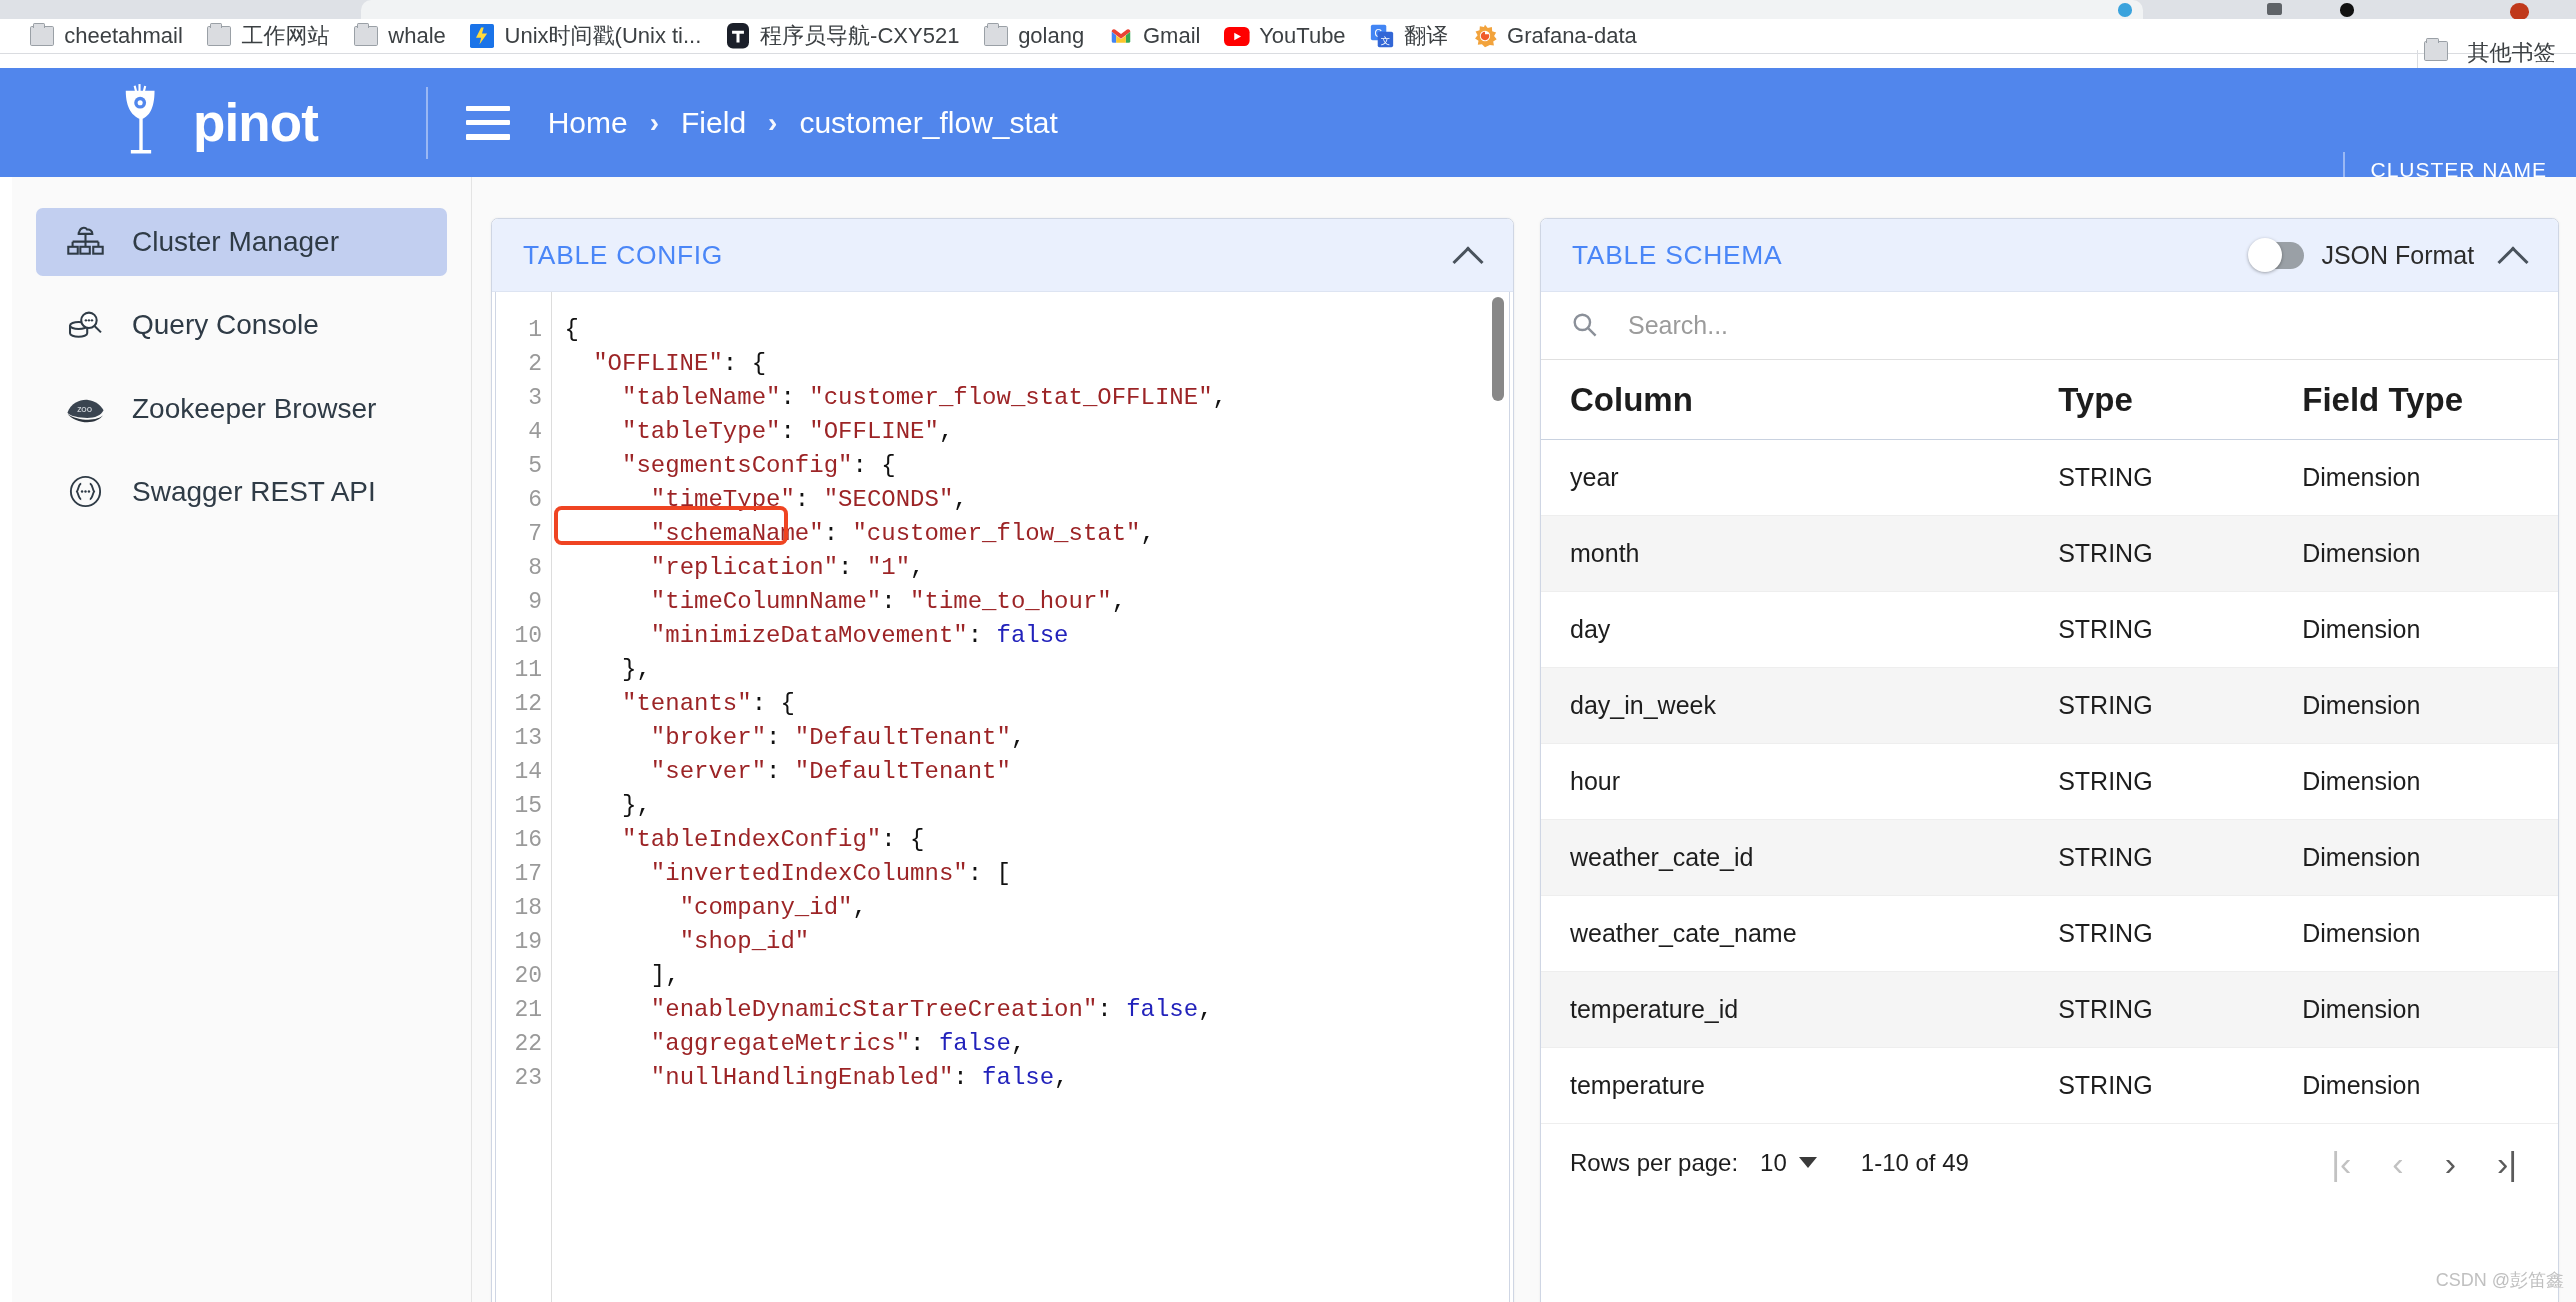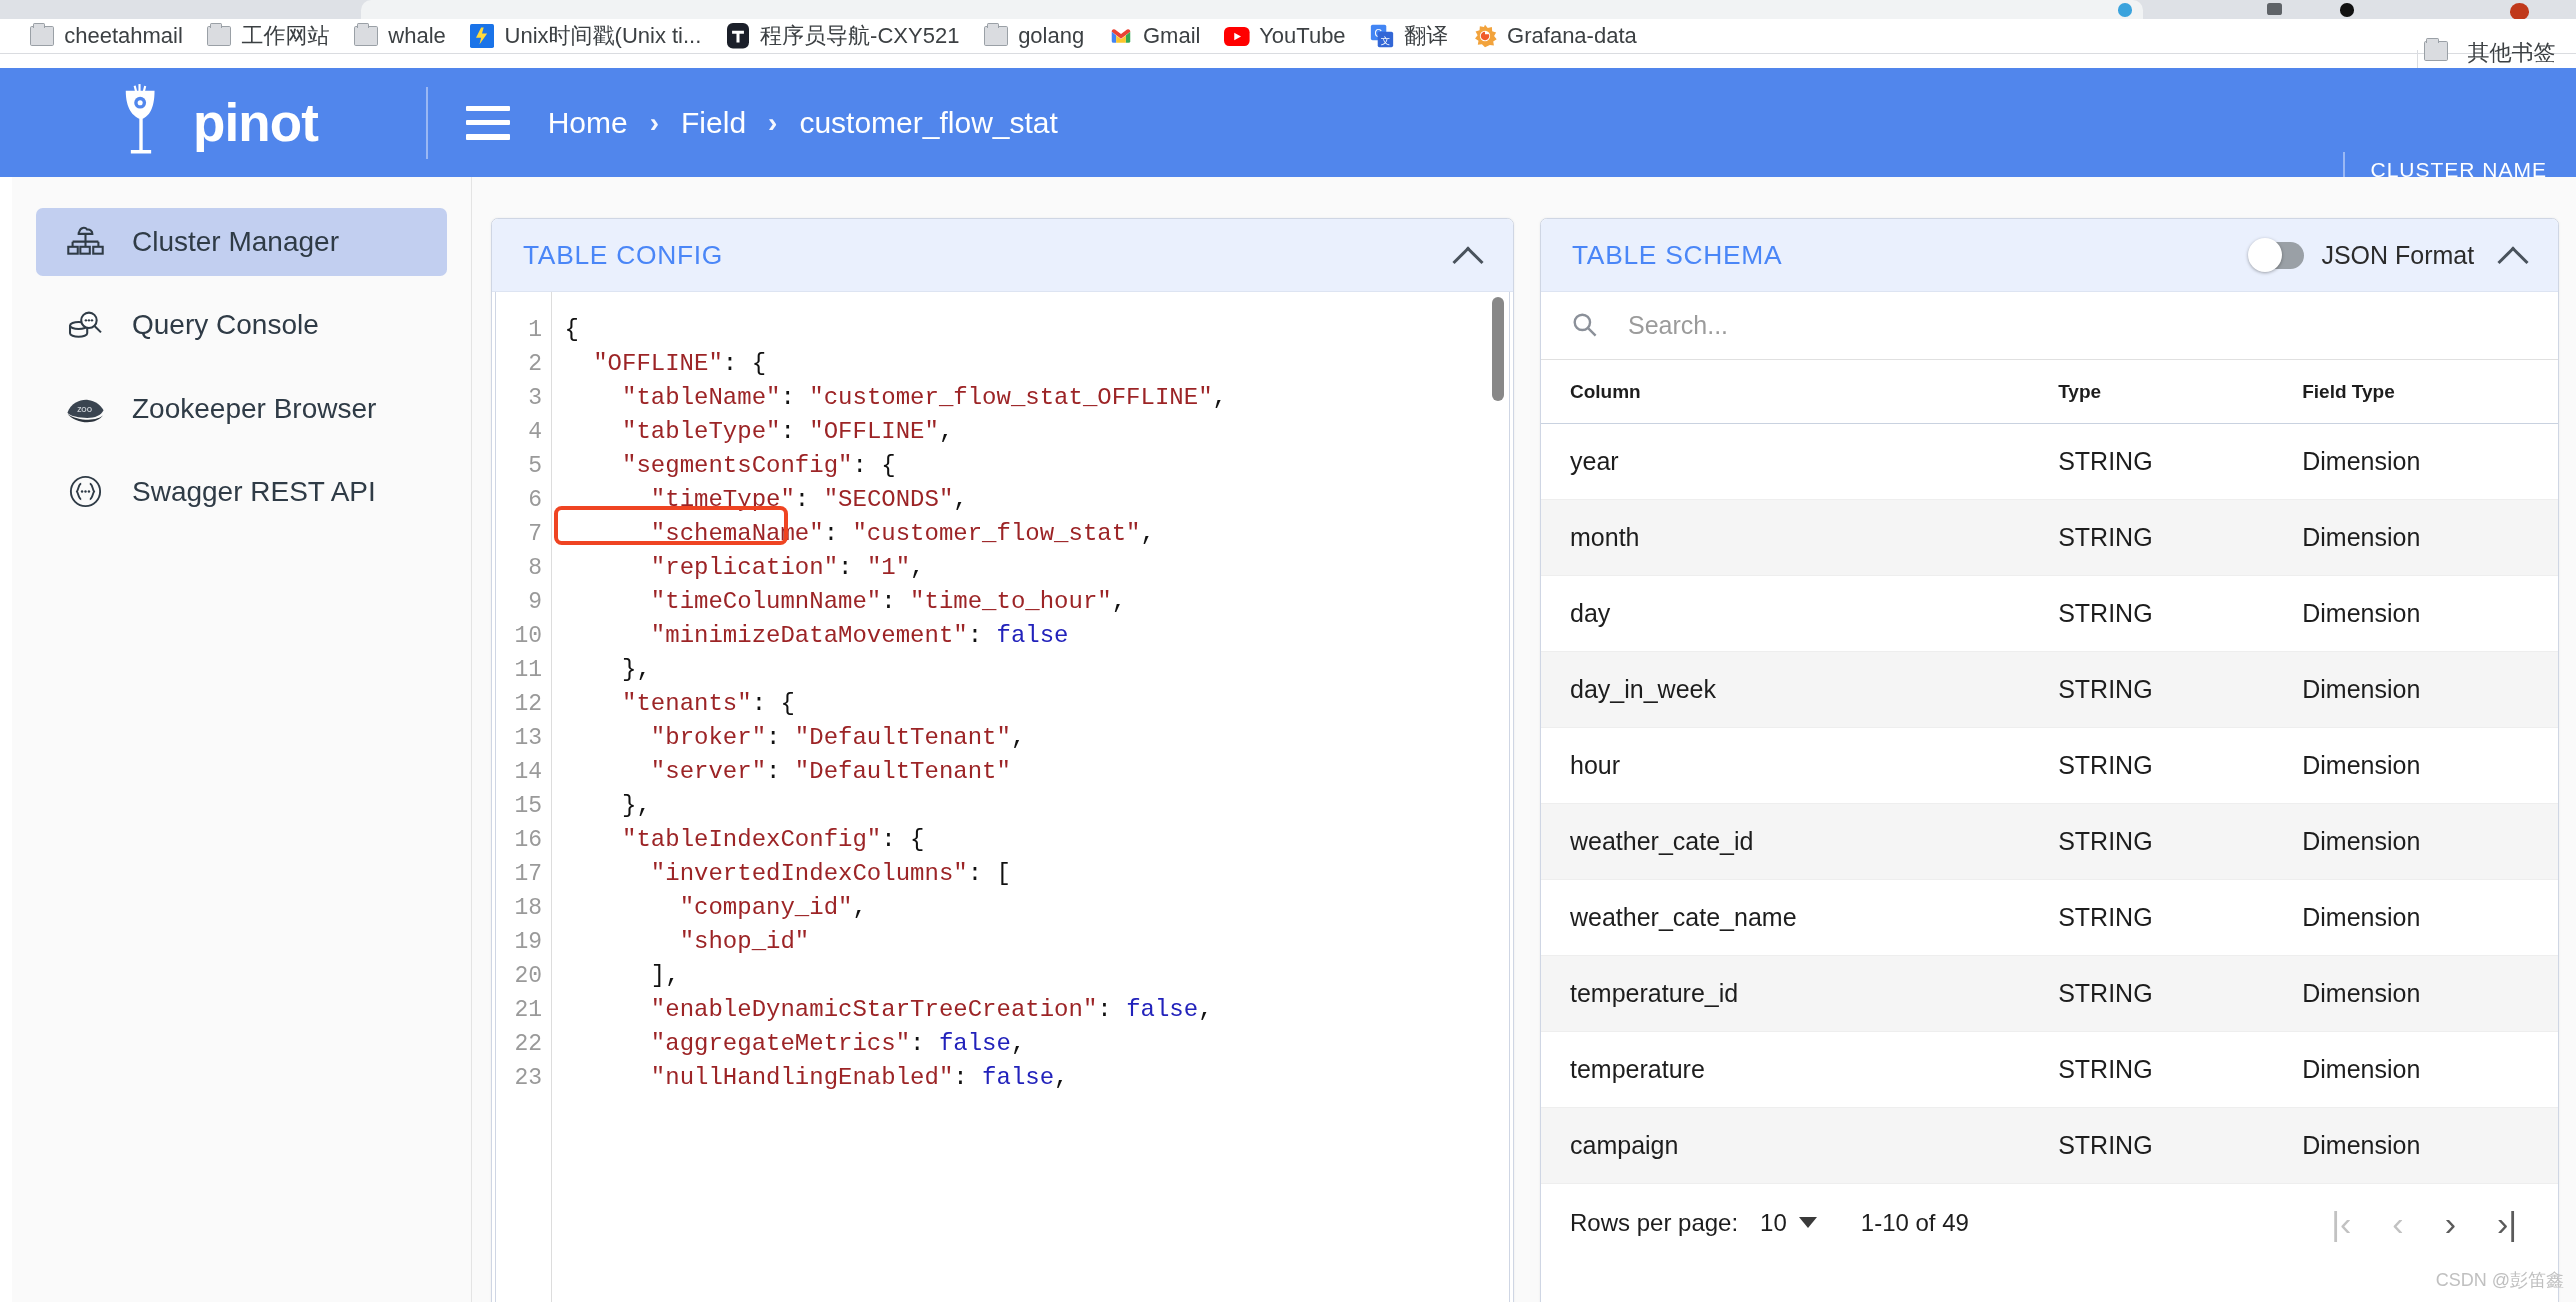--- a/index.html
+++ b/index.html
@@ -190,21 +190,21 @@
     background: #fff; border-radius: 50%; box-shadow: 0 0.9px 3.4px rgba(0,0,0,.35);
   }
   #json-toggle-label { font-size: 25px; color: #2b2b2b; }
   #schema-search {
     height: 68px; display: flex; align-items: center; gap: 29px;
     padding: 0 29px; border-bottom: 0.9px solid #e0e0e0; background: #fff;
   }
   #schema-search-text { font-size: 25px; color: #9b9b9b; }
   table.schema { width: 100%; border-collapse: collapse; }
   table.schema th {
-    text-align: left; font-size: 19px; font-weight: 700; color: #1d1d1d;
+    text-align: left; font-size: 33px; font-weight: 700; color: #1d1d1d;
     padding: 20.5px 0 20.5px 29px; border-bottom: 1.7px solid #c9d2e0; background: #fff;
   }
   table.schema td {
     font-size: 25px; color: #1d1d1d; padding: 23px 0 23px 29px;
     border-bottom: 0.9px solid #eee;
   }
   table.schema tr.alt td { background: #f5f5f5; }
   .col-c1 { width: 48%; } .col-c2 { width: 24%; } .col-c3 { width: 28%; }
   #schema-footer {
     height: 77px; display: flex; align-items: center; padding: 0 25.6px 0 29px;
@@ -522,25 +522,20 @@
           <tr class="alt">
             <td class="col-c1">temperature_id</td>
             <td class="col-c2">STRING</td>
             <td class="col-c3">Dimension</td>
           </tr>
           <tr>
             <td class="col-c1">temperature</td>
             <td class="col-c2">STRING</td>
             <td class="col-c3">Dimension</td>
           </tr>
-          <tr class="alt">
-            <td class="col-c1">campaign</td>
-            <td class="col-c2">STRING</td>
-            <td class="col-c3">Dimension</td>
-          </tr>
         </tbody>
     </table>
     <div id="schema-footer">
       <span>Rows per page:</span>
       <span id="rows-select">
         <span>10</span>
         <span class="tri-down"></span>
       </span>
       <span style="margin-left:22px;">1-10 of 49</span>
       <span id="pager">

